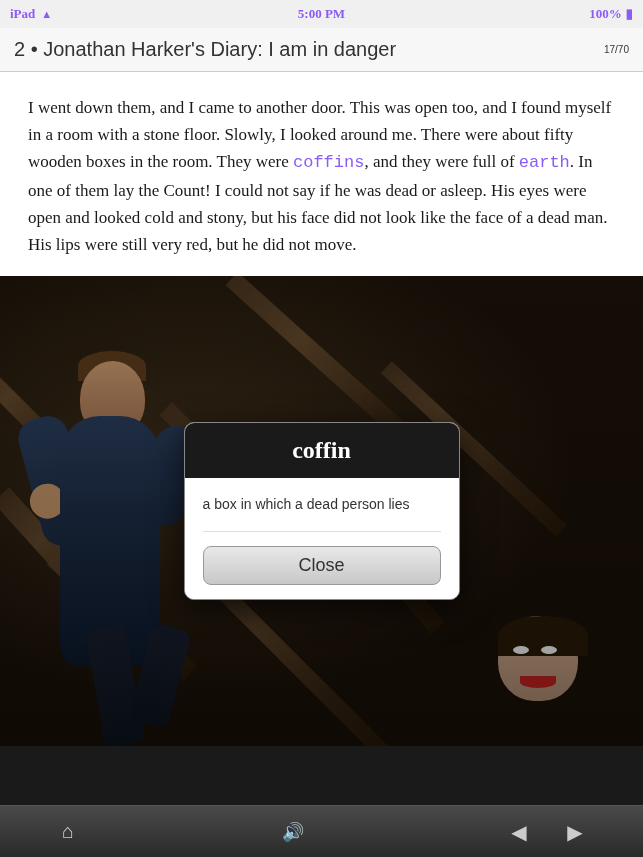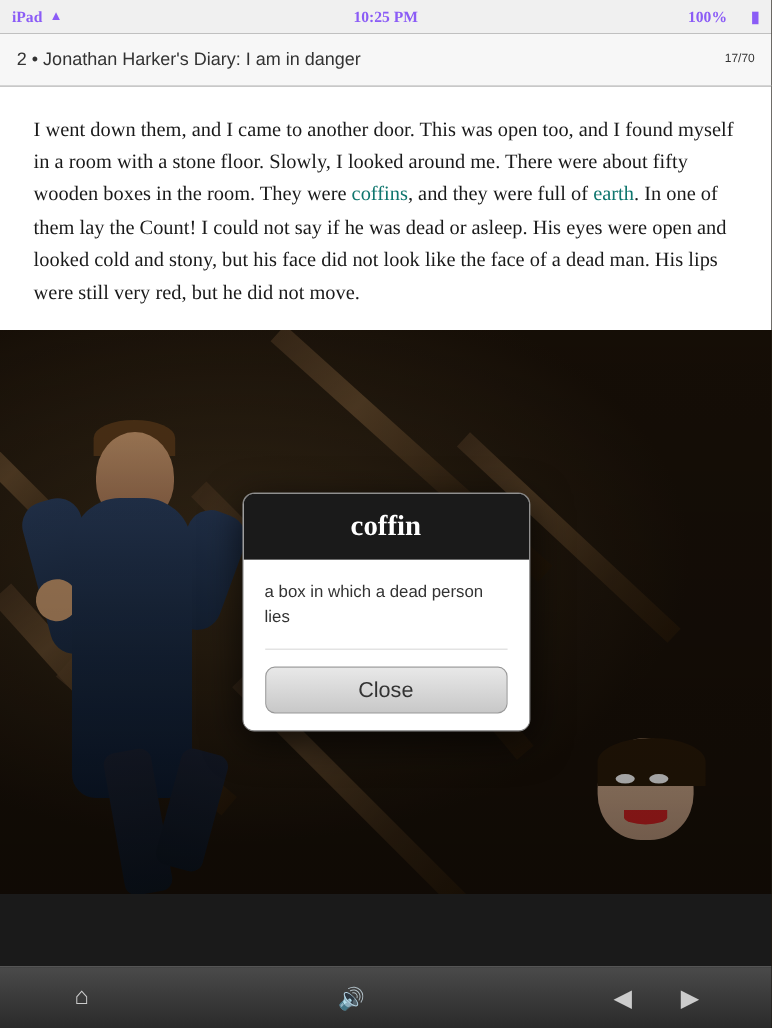--- a/index.html
+++ b/index.html
@@ -22,37 +22,37 @@
       justify-content: space-between;
       padding: 0 10px;
       font-size: 13px;
       font-weight: 600;
       color: #8b5cf6;
       position: relative;
       z-index: 10;
     }
     .status-left { display: flex; align-items: center; gap: 6px; }
     .status-center { position: absolute; left: 50%; transform: translateX(-50%); }
-    .status-right { display: flex; align-items: flex-end; gap: 20px; }
+    .status-right { display: flex; align-items: flex-end; gap: 4px; }
 
     
     #header-bar {
       width: 100%;
       height: 44px;
       background: #f7f7f7;
       border-bottom: 1px solid #ccc;
       display: flex;
       align-items: center;
       justify-content: space-between;
       padding: 0 14px;
       position: relative;
       z-index: 10;
     }
     #chapter-title {
-      font-size: 15px;
+      font-size: 20px;
       color: #333;
       font-family: 'Helvetica Neue', sans-serif;
     }
     #page-indicator {
       font-size: 10px;
       color: #333;
       font-family: 'Helvetica Neue', sans-serif;
     }
 
     
@@ -62,21 +62,21 @@
       padding: 22px 28px 18px 28px;
       position: relative;
       z-index: 5;
     }
     #reading-text {
       font-size: 17px;
       line-height: 1.6;
       color: #1a1a1a;
       font-family: 'Georgia', serif;
     }
-    .highlight-red { color: #0f766e; }
+    .highlight-red { color: #8b5cf6; font-family: Liberation Mono, monospace; }
 
     
     #illustration-area {
       width: 100%;
       height: 470px;
       position: relative;
       overflow: hidden;
       background: #2a2010;
     }
 
@@ -237,21 +237,21 @@
       position: absolute;
       top: 0; left: 0;
       width: 100%; height: 100%;
       z-index: 20;
     }
     #popup-dialog {
       position: absolute;
       top: 50%;
       left: 50%;
       transform: translate(-50%, -50%);
-      width: 240px;
+      width: 276px;
       background: #fff;
       border-radius: 10px;
       overflow: hidden;
       box-shadow: 0 8px 32px rgba(0,0,0,0.7);
       border: 1px solid #888;
     }
     #popup-header {
       background: #1a1a1a;
       padding: 14px 20px;
       text-align: center;
@@ -337,21 +337,21 @@
     .signal-dots { font-size: 11px; letter-spacing: 1px; }
   </style>
 </head>
 <body>
 
 <div id="status-bar">
   <div class="status-left">
     <span class="ipad-label">iPad</span>
     <span class="signal-dots">▲</span>
   </div>
-  <div class="status-center">10:25 PM</div>
+  <div class="status-center">5:00 PM</div>
   <div class="status-right">
     <span>100%</span>
     <span>▮</span>
   </div>
 </div>
 
 <div id="header-bar">
   <span id="chapter-title">2 • Jonathan Harker's Diary: I am in danger</span>
   <span id="page-indicator">17/70</span>
 </div>

